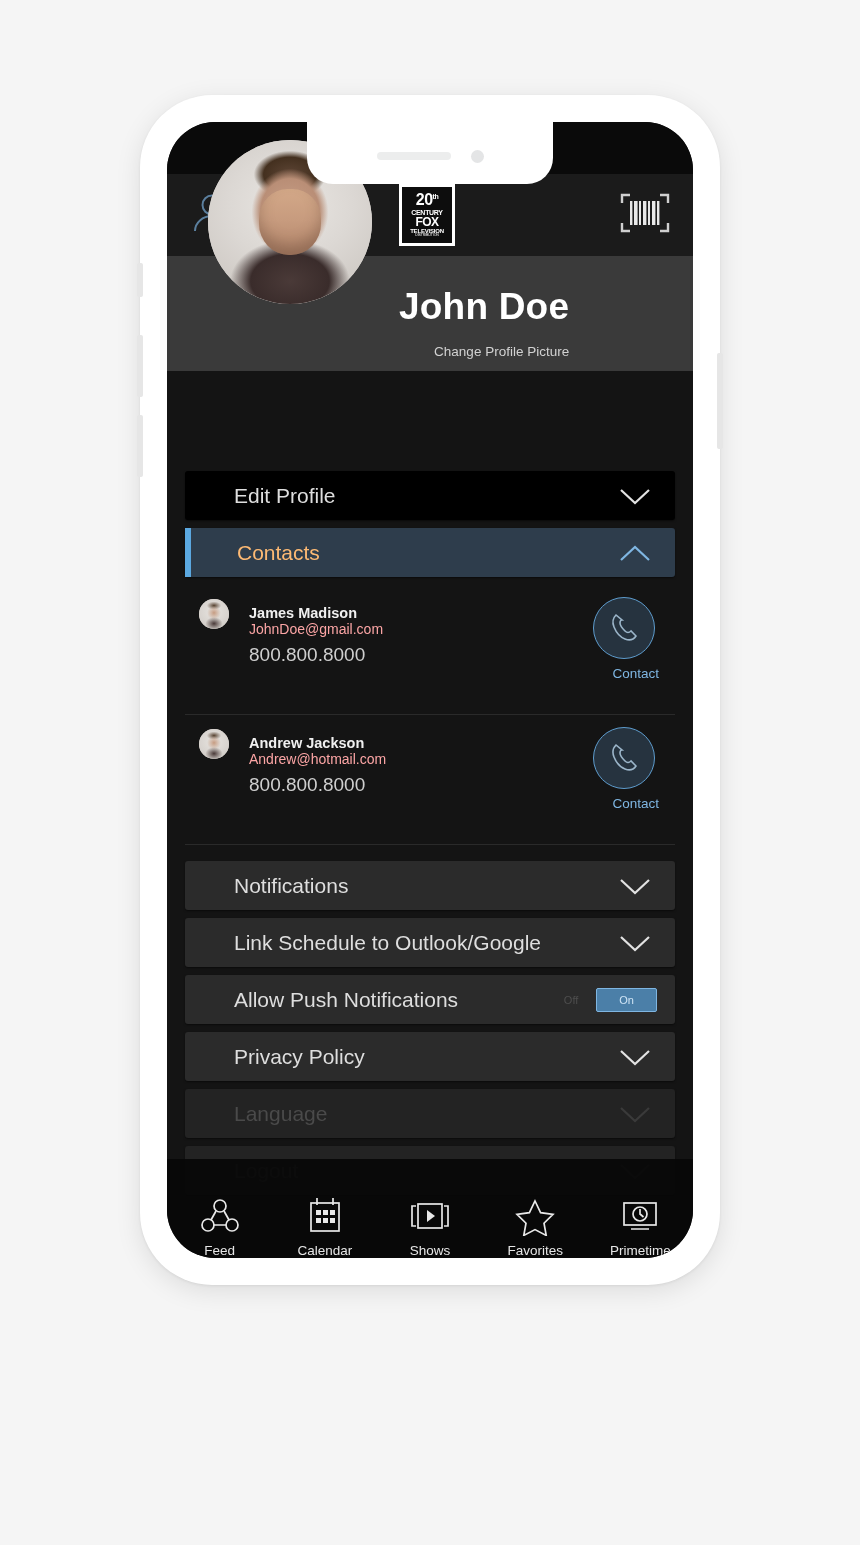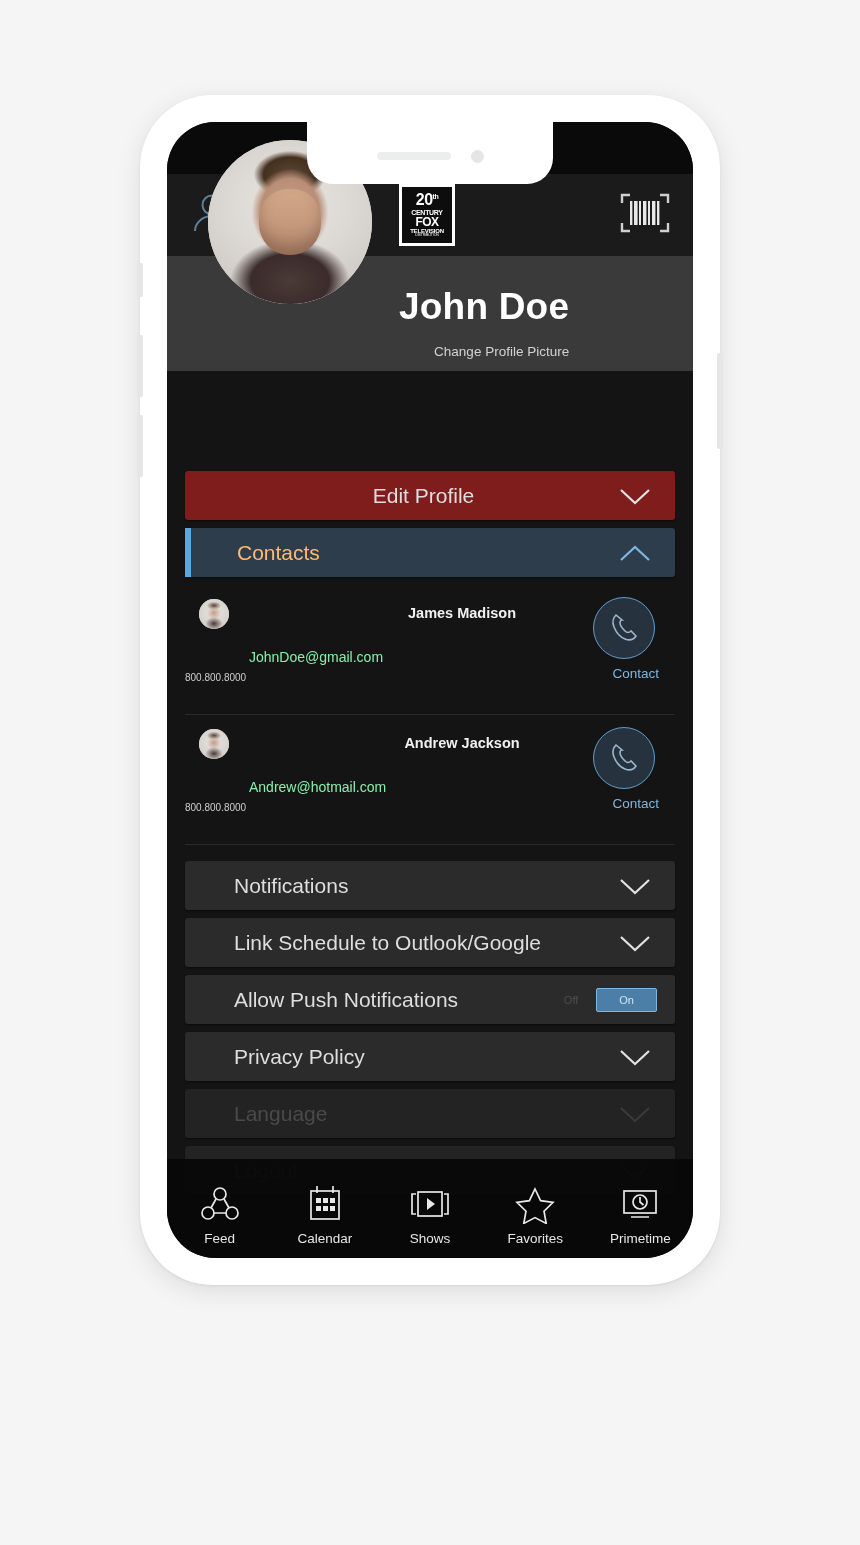--- a/index.html
+++ b/index.html
@@ -178,21 +178,21 @@
     position: relative;
     height: 49px;
     background: #2b2b2b;
     border-radius: 3px;
     display: flex;
     align-items: center;
     padding: 0 18px 0 49px;
     margin-bottom: 8px;
     box-shadow: 0 1px 2px rgba(0,0,0,.5);
   }
-  .acc-row.dark { background: #7f1d1d; text-align: center; }
+  .acc-row.dark { background: #000000; }
   .acc-label {
     color: #dedede;
     font-size: 21px;
     flex: 1;
   }
 
   .acc-row.active {
     background: #2e3d4c;
     padding-left: 52px;
   }
@@ -232,32 +232,31 @@
       radial-gradient(ellipse 28% 16% at 50% 22%, #56412f 0%, rgba(86,65,47,0) 85%),
       radial-gradient(ellipse 66% 58% at 50% 42%, #e7e4e0 0%, #d2cdc8 100%);
     display:block;
   }
   .contact-name {
     margin-left: 64px;
     color: #f0f0f0;
     font-size: 14.5px;
     font-weight: bold;
     padding-top: 4px;
-    text-align: center;
   }
   .contact-email {
     margin-left: 64px;
-    margin-top: 28px;
-    color: #86efac;
+    color: #fca5a5;
     font-size: 14px;
   }
   .contact-phone {
+    margin-left: 64px;
     margin-top: 7px;
     color: #cfcfcf;
-    font-size: 10px;
+    font-size: 19px;
   }
   .contact-action {
     position: absolute;
     right: 16px; top: 12px;
     width: 70px;
     text-align: right;
   }
   .phone-circle {
     width: 62px; height: 62px;
     margin: 0 auto;
@@ -294,21 +293,21 @@
   .acc-row.behind { background: #232323; }
   .acc-row.behind .chev path { stroke: #3a3a3a; }
 
   
   #tab-bar {
     position: absolute;
     left: 0; right: 0; bottom: 0;
     height: 99px;
     background: rgba(8,8,8,0.93);
     display: flex;
-    align-items: center;
+    align-items: flex-end;
     padding-top: 13px;
     z-index: 20;
   }
   .tab {
     flex: 1;
     display: flex;
     flex-direction: column;
     align-items: center;
     gap: 7px;
   }

